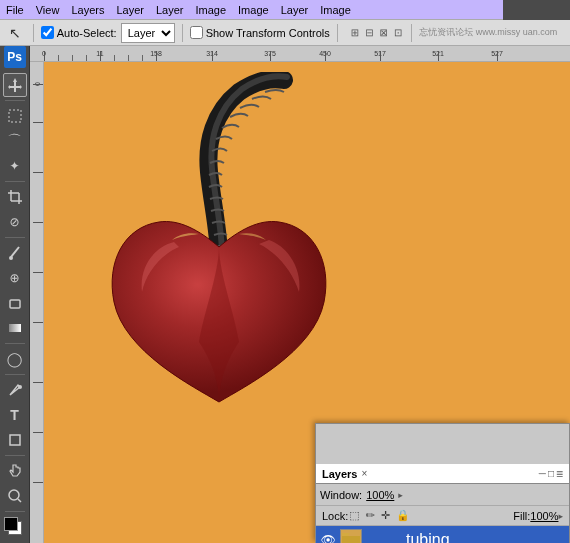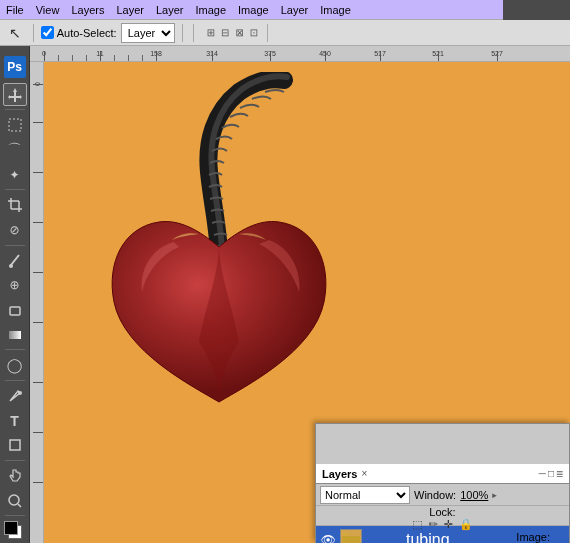--- a/index.html
+++ b/index.html
@@ -96,21 +96,21 @@
     }
 
     
     #left-toolbar {
       width: 30px;
       height: 497px;
       background: #4a4a4a;
       display: flex;
       flex-direction: column;
       align-items: center;
-      padding-top: 10px;
+      padding-top: 0;
       gap: 1px;
       border-right: 1px solid #333;
     }
     .ps-logo {
       width: 22px;
       height: 22px;
       background: #1a69c9;
       display: flex;
       align-items: center;
       justify-content: center;
@@ -249,24 +249,23 @@
     .opacity-arrow {
       font-size: 9px;
       color: #555;
       cursor: pointer;
     }
 
     #layers-lock-row {
       height: 20px;
       display: flex;
       align-items: center;
-      padding: 0 19px;
+      padding: 0 6px;
       gap: 0;
       border-bottom: 1px solid #aaa;
-      flex-direction: column;
     }
     .lock-label {
       font-size: 11px;
       color: #000;
     }
     .lock-icons {
       display: flex;
       gap: 4px;
       align-items: center;
     }
@@ -363,28 +362,33 @@
   </div>
   <div class="toolbar-divider"></div>
   <label class="toolbar-checkbox-label">
     <input type="checkbox" checked="" style="">
     <span>Auto-Select:</span>
   </label>
   <select class="toolbar-select">
     <option>Layer</option>
   </select>
   <div class="toolbar-divider"></div>
+  <label class="toolbar-checkbox-label">
+    <input type="checkbox" style="">
+    <span>Show Transform Controls</span>
+  </label>
   <div class="toolbar-divider"></div>
   <div class="transform-icons">
     <span class="t-icon">⊞</span>
     <span class="t-icon">⊟</span>
     <span class="t-icon">⊠</span>
     <span class="t-icon">⊡</span>
   </div>
   <div class="toolbar-divider"></div>
+  <span class="toolbar-text" style="font-size:9px;color:#888;">忘忧资讯论坛 www.missy uan.com</span>
 </div>
 
 <div id="main-area">
 
   <div id="left-toolbar">
     <div class="ps-logo">Ps</div>
 
     <div class="tool-btn active" title="Move">
       <svg width="16" height="16" viewBox="0 0 16 16">
         <polygon points="8,1 10,5 9,5 9,9 13,9 13,8 15,10 13,12 13,11 9,11 9,15 10,15 8,15 6,15 7,15 7,11 3,11 3,12 1,10 3,8 3,9 7,9 7,5 6,5" fill="#ccc"></polygon>
@@ -594,40 +598,34 @@
             <span style="font-size:10px;color:#555;cursor:pointer;">×</span>
           </div>
           <div class="panel-header-icons">
             <span style="font-size:10px;color:#555;">─</span>
             <span style="font-size:10px;color:#555;">□</span>
             <span style="font-size:12px;color:#555;cursor:pointer;">≡</span>
           </div>
         </div>
 
         <div id="layers-controls">
-          <select class="layer-blend-select">
-            <option>Normal</option>
-            <option>Dissolve</option>
-            <option>Darken</option>
-            <option>Multiply</option>
-          </select>
           <span class="opacity-label">Window:</span>
           <span class="opacity-value">100%</span>
           <span class="opacity-arrow">▸</span>
         </div>
 
         <div id="layers-lock-row">
           <span class="lock-label">Lock:</span>
           <div class="lock-icons">
             <span class="lock-icon-btn" title="Lock transparent pixels">⬚</span>
             <span class="lock-icon-btn" title="Lock image pixels">✏</span>
             <span class="lock-icon-btn" title="Lock position">✛</span>
             <span class="lock-icon-btn" title="Lock all">🔒</span>
           </div>
-          <span class="fill-label">Image:</span>
+          <span class="fill-label">Fill:</span>
           <span class="fill-value">100%</span>
           <span class="fill-arrow">▸</span>
         </div>
 
         <div id="layers-list">
           <div class="layer-row selected">
             <div class="layer-eye" title="Toggle visibility">👁</div>
             <div class="layer-thumb folder">
               <svg width="18" height="14" viewBox="0 0 18 14">
                 <path d="M0 3 L0 14 L18 14 L18 3 Z" fill="#c8a030"></path>

